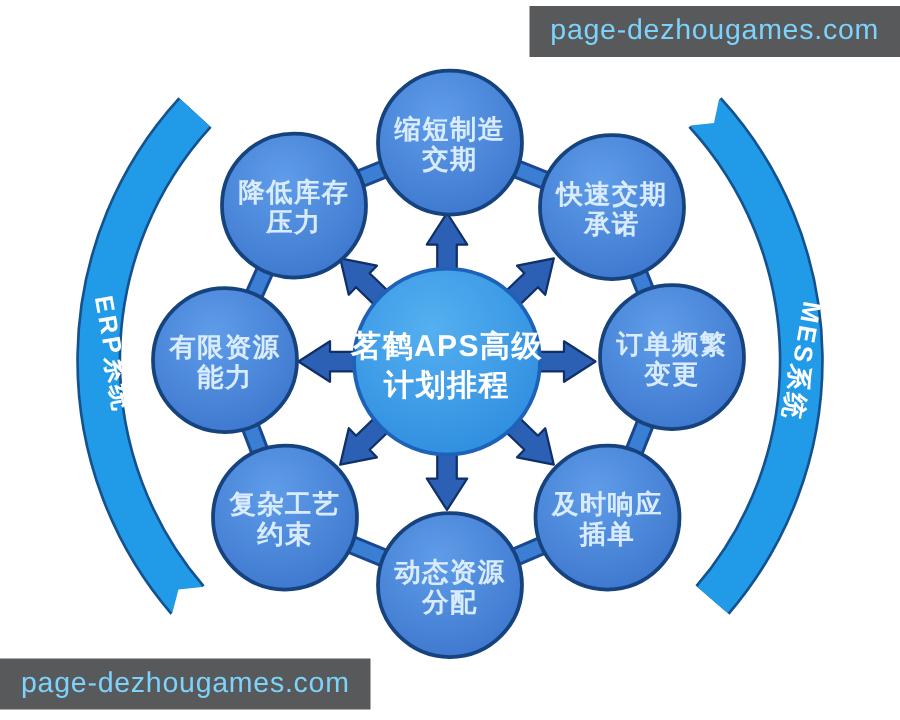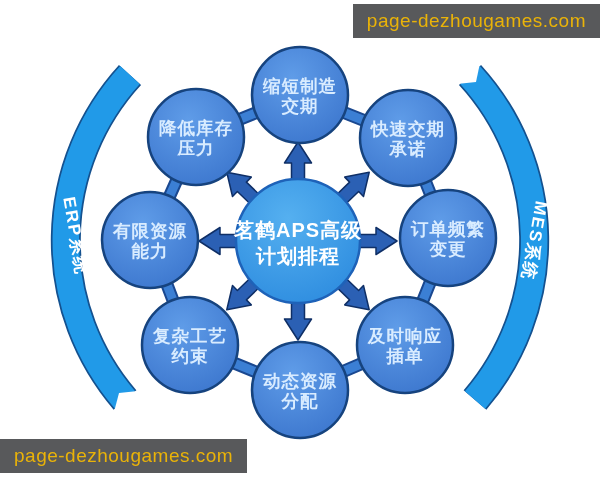--- a/index.html
+++ b/index.html
@@ -19,21 +19,21 @@
     font-family:"Liberation Sans","DejaVu Sans",sans-serif;
     font-weight:bold;font-size:20px;fill:#ffffff;
     text-anchor:middle;letter-spacing:1px;
   }
   .band-label{
     font-family:"Liberation Sans","DejaVu Sans",sans-serif;
     font-weight:bold;font-size:17px;fill:#ffffff;
     text-anchor:middle;letter-spacing:2px;
   }
   .watermark{
-    position:absolute;background:#58595b;color:#eab308;
+    position:absolute;background:#58595b;color:#7dd3fc;
     font-size:19px;letter-spacing:0.5px;
     padding:6px 14px;white-space:nowrap;text-align:center;
   }
   .watermark.top-right{top:4px;right:0;}
   .watermark.bottom-left{bottom:7px;left:0;}
 </style>
 </head>
 <body>
 
 <div class="stage">

